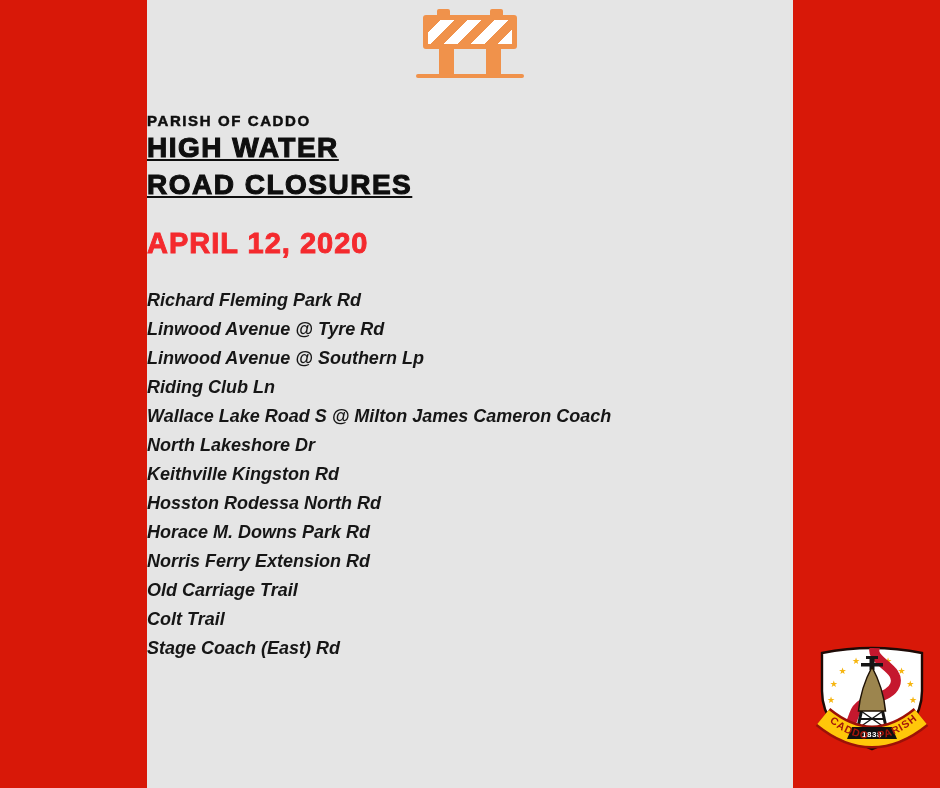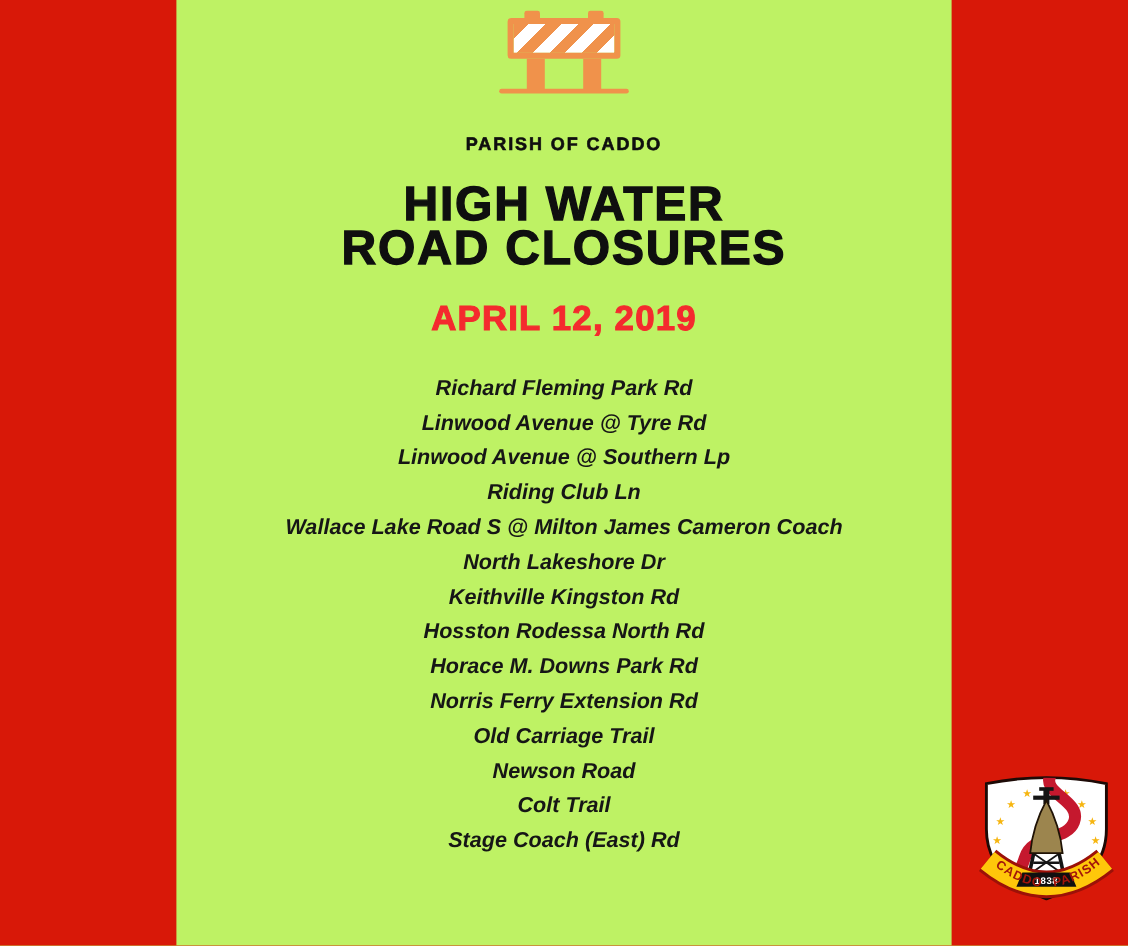--- a/index.html
+++ b/index.html
@@ -14,22 +14,22 @@
     position:relative;
     width:940px;height:788px;
     background:var(--red);
     overflow:hidden;
     font-family:"Liberation Sans",sans-serif;
   }
   .panel{
     position:absolute;
     left:147px;top:0;
     width:646px;height:788px;
-    background:#bef264;
-    text-align:center;
+    background:#e5e5e5;
+    text-align:left;
   }
   
   .barricade{
     position:relative;
     width:108px;height:70px;
     margin:8px auto 0;
   }
   .barricade .tab{
     position:absolute;top:1px;width:13px;height:12px;
     background:var(--orange);border-radius:2px 2px 0 0;
@@ -57,25 +57,25 @@
   
   .kicker{
     margin-top:35px;
     font-size:15px;line-height:16px;
     font-weight:bold;
     letter-spacing:1.6px;
     color:var(--ink);
     -webkit-text-stroke:0.5px var(--ink);
   }
   .title{
-    margin-top:23px;
-    font-size:40px;line-height:37px;
+    font-size:28px;line-height:37px;
     font-weight:bold;
     letter-spacing:1.5px;
     color:var(--ink);
+    text-decoration:underline;
     -webkit-text-stroke:1.1px var(--ink);
   }
   .date{
     margin-top:23px;
     font-size:29px;line-height:34px;
     font-weight:bold;
     letter-spacing:1px;
     color:var(--date-red);
     -webkit-text-stroke:0.9px var(--date-red);
   }
@@ -112,35 +112,34 @@
     <div class="base"></div>
   </div>
 
   <div class="kicker">PARISH OF CADDO</div>
 
   <div class="title">
     <div>HIGH WATER</div>
     <div>ROAD CLOSURES</div>
   </div>
 
-  <div class="date">APRIL 12, 2019</div>
+  <div class="date">APRIL 12, 2020</div>
 
   <div class="roads">
       <div class="road">Richard Fleming Park Rd</div>
       <div class="road">Linwood Avenue @ Tyre Rd</div>
       <div class="road">Linwood Avenue @ Southern Lp</div>
       <div class="road">Riding Club Ln</div>
       <div class="road">Wallace Lake Road S @ Milton James Cameron Coach</div>
       <div class="road">North Lakeshore Dr</div>
       <div class="road">Keithville Kingston Rd</div>
       <div class="road">Hosston Rodessa North Rd</div>
       <div class="road">Horace M. Downs Park Rd</div>
       <div class="road">Norris Ferry Extension Rd</div>
       <div class="road">Old Carriage Trail</div>
-      <div class="road">Newson Road</div>
       <div class="road">Colt Trail</div>
       <div class="road">Stage Coach (East) Rd</div>
     </div>
 
 </div>
 
 <svg class="seal" viewBox="0 0 120 116" xmlns="http://www.w3.org/2000/svg">
   <defs>
     <clipPath id="shieldClip">
       <path d="M10,14 Q60,4 110,14 L110,52 Q110,92 60,110 Q10,92 10,52 Z"></path>

